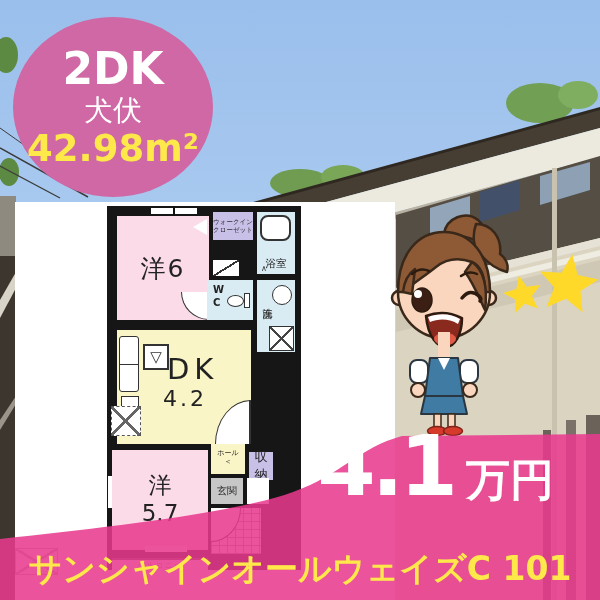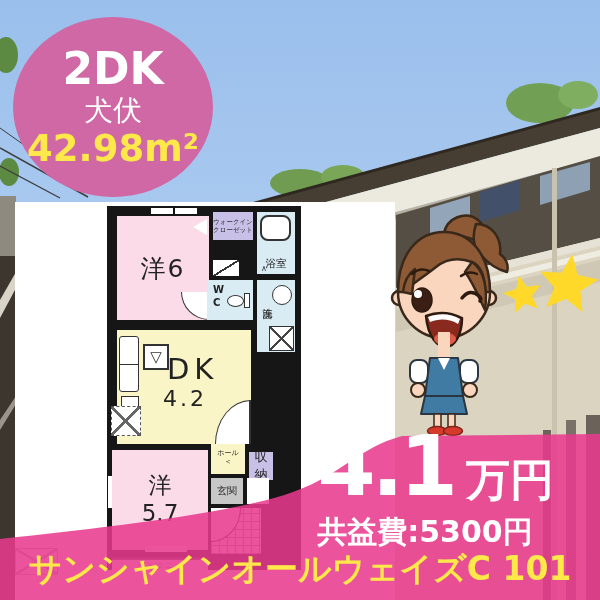--- a/index.html
+++ b/index.html
@@ -287,18 +287,17 @@
 
   <svg class="wave" width="600" height="600" viewBox="0 0 600 600">
     <path style="fill:var(--overlay-pink)" d="M0,539 C110,527 235,513 293,492 C343,474 358,448 402,436 L600,434 L600,600 L0,600 Z"></path>
   </svg>
 
   <div class="price">
     <div class="price-row">
       <span class="rent">4.1</span>
       <span class="unit">万円</span>
     </div>
-    <div class="fee">共益費:5300円</div>
   </div>
 
   <div class="prop-name">サンシャインオールウェイズC 101</div>
 
 </div>
 
 </body></html>

